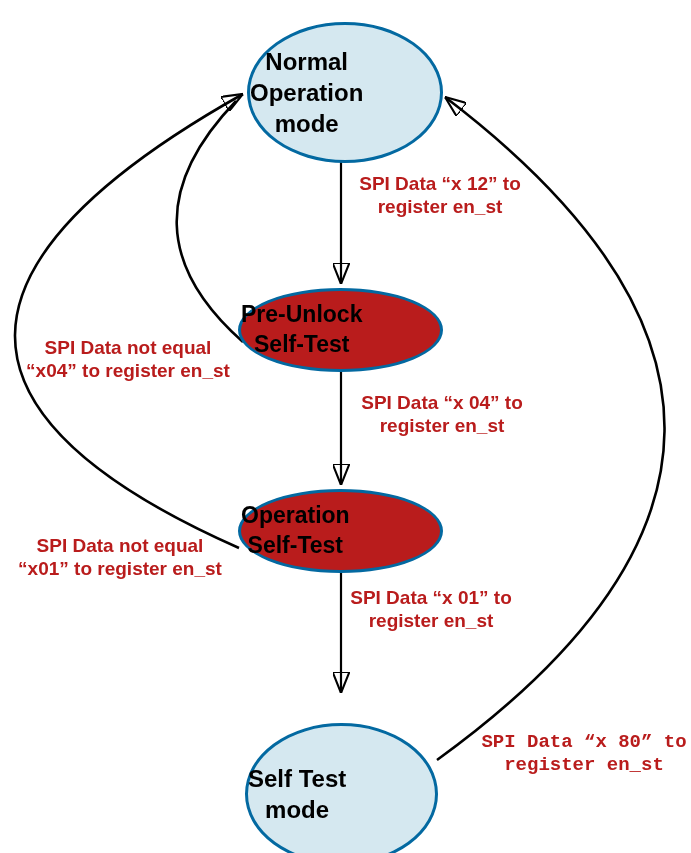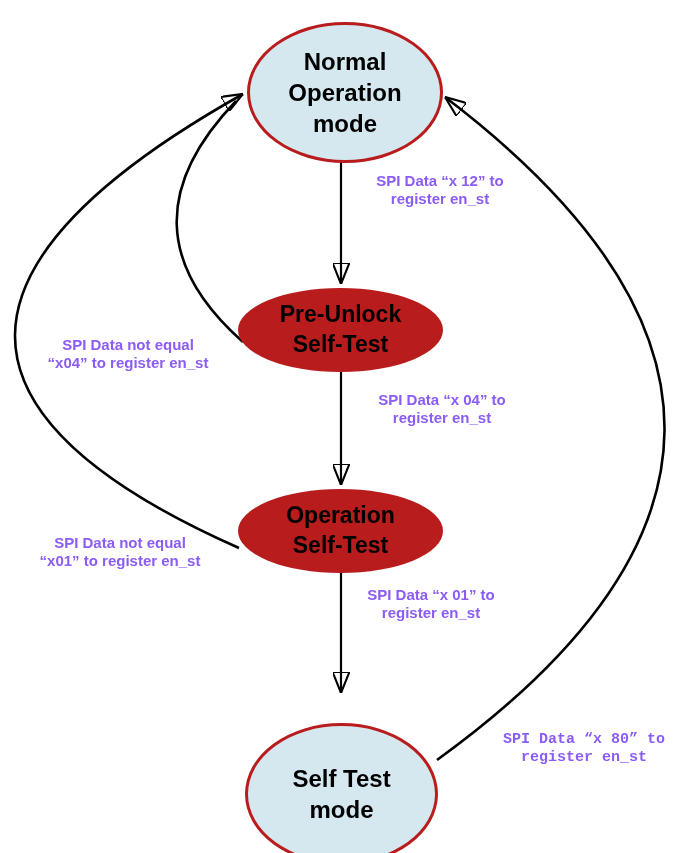--- a/index.html
+++ b/index.html
@@ -21,45 +21,45 @@
     top: 0;
   }
   .edges path {
     fill: none;
     stroke: #000000;
   }
   .edge-straight { stroke-width: 2.2px; }
   .edge-curve   { stroke-width: 2.6px; }
   .state {
     position: absolute;
-    border: 3px solid #b91c1c;
+    border: 3px solid #0369a1;
     border-radius: 50%;
     box-sizing: border-box;
     display: flex;
     align-items: center;
-    justify-content: center;
+    justify-content: flex-start;
     text-align: center;
     font-weight: bold;
     font-size: 24px;
     line-height: 1.3;
     color: #000000;
     white-space: pre-line;
   }
   .state-blue   { background: #d5e8f0; }
   .state-orange { background: #b91c1c; }
   .state-normal   { left: 247px; top:  22px; width: 196px; height: 141px; }
   .state-preunlock{ left: 238px; top: 288px; width: 205px; height:  84px; font-size: 23px;}
   .state-unlocked { left: 238px; top: 489px; width: 205px; height:  84px; font-size: 23px;}
   .state-selftest { left: 245px; top: 723px; width: 193px; height: 142px; }
   .tlabel {
     position: absolute;
     font-weight: bold;
-    font-size: 15px;
+    font-size: 19px;
     line-height: 1.22;
-    color: #8b5cf6;
+    color: #b91c1c;
     text-align: center;
     white-space: pre-line;
   }
   .tlabel-x12 { left: 330px; top: 172px; width: 220px; }
   .tlabel-x04 { left: 332px; top: 377px; width: 220px; margin-top: 14px; }
   .tlabel-x01 { left: 321px; top: 586px; width: 220px; }
   .tlabel-x80 { left: 478px; top: 731px; width: 212px; font-family: Liberation Mono, monospace; }
   .tlabel-ne04 { left:   3px; top: 336px; width: 250px; }
   .tlabel-ne01 { left:   0px; top: 534px; width: 240px; }
 </style>

